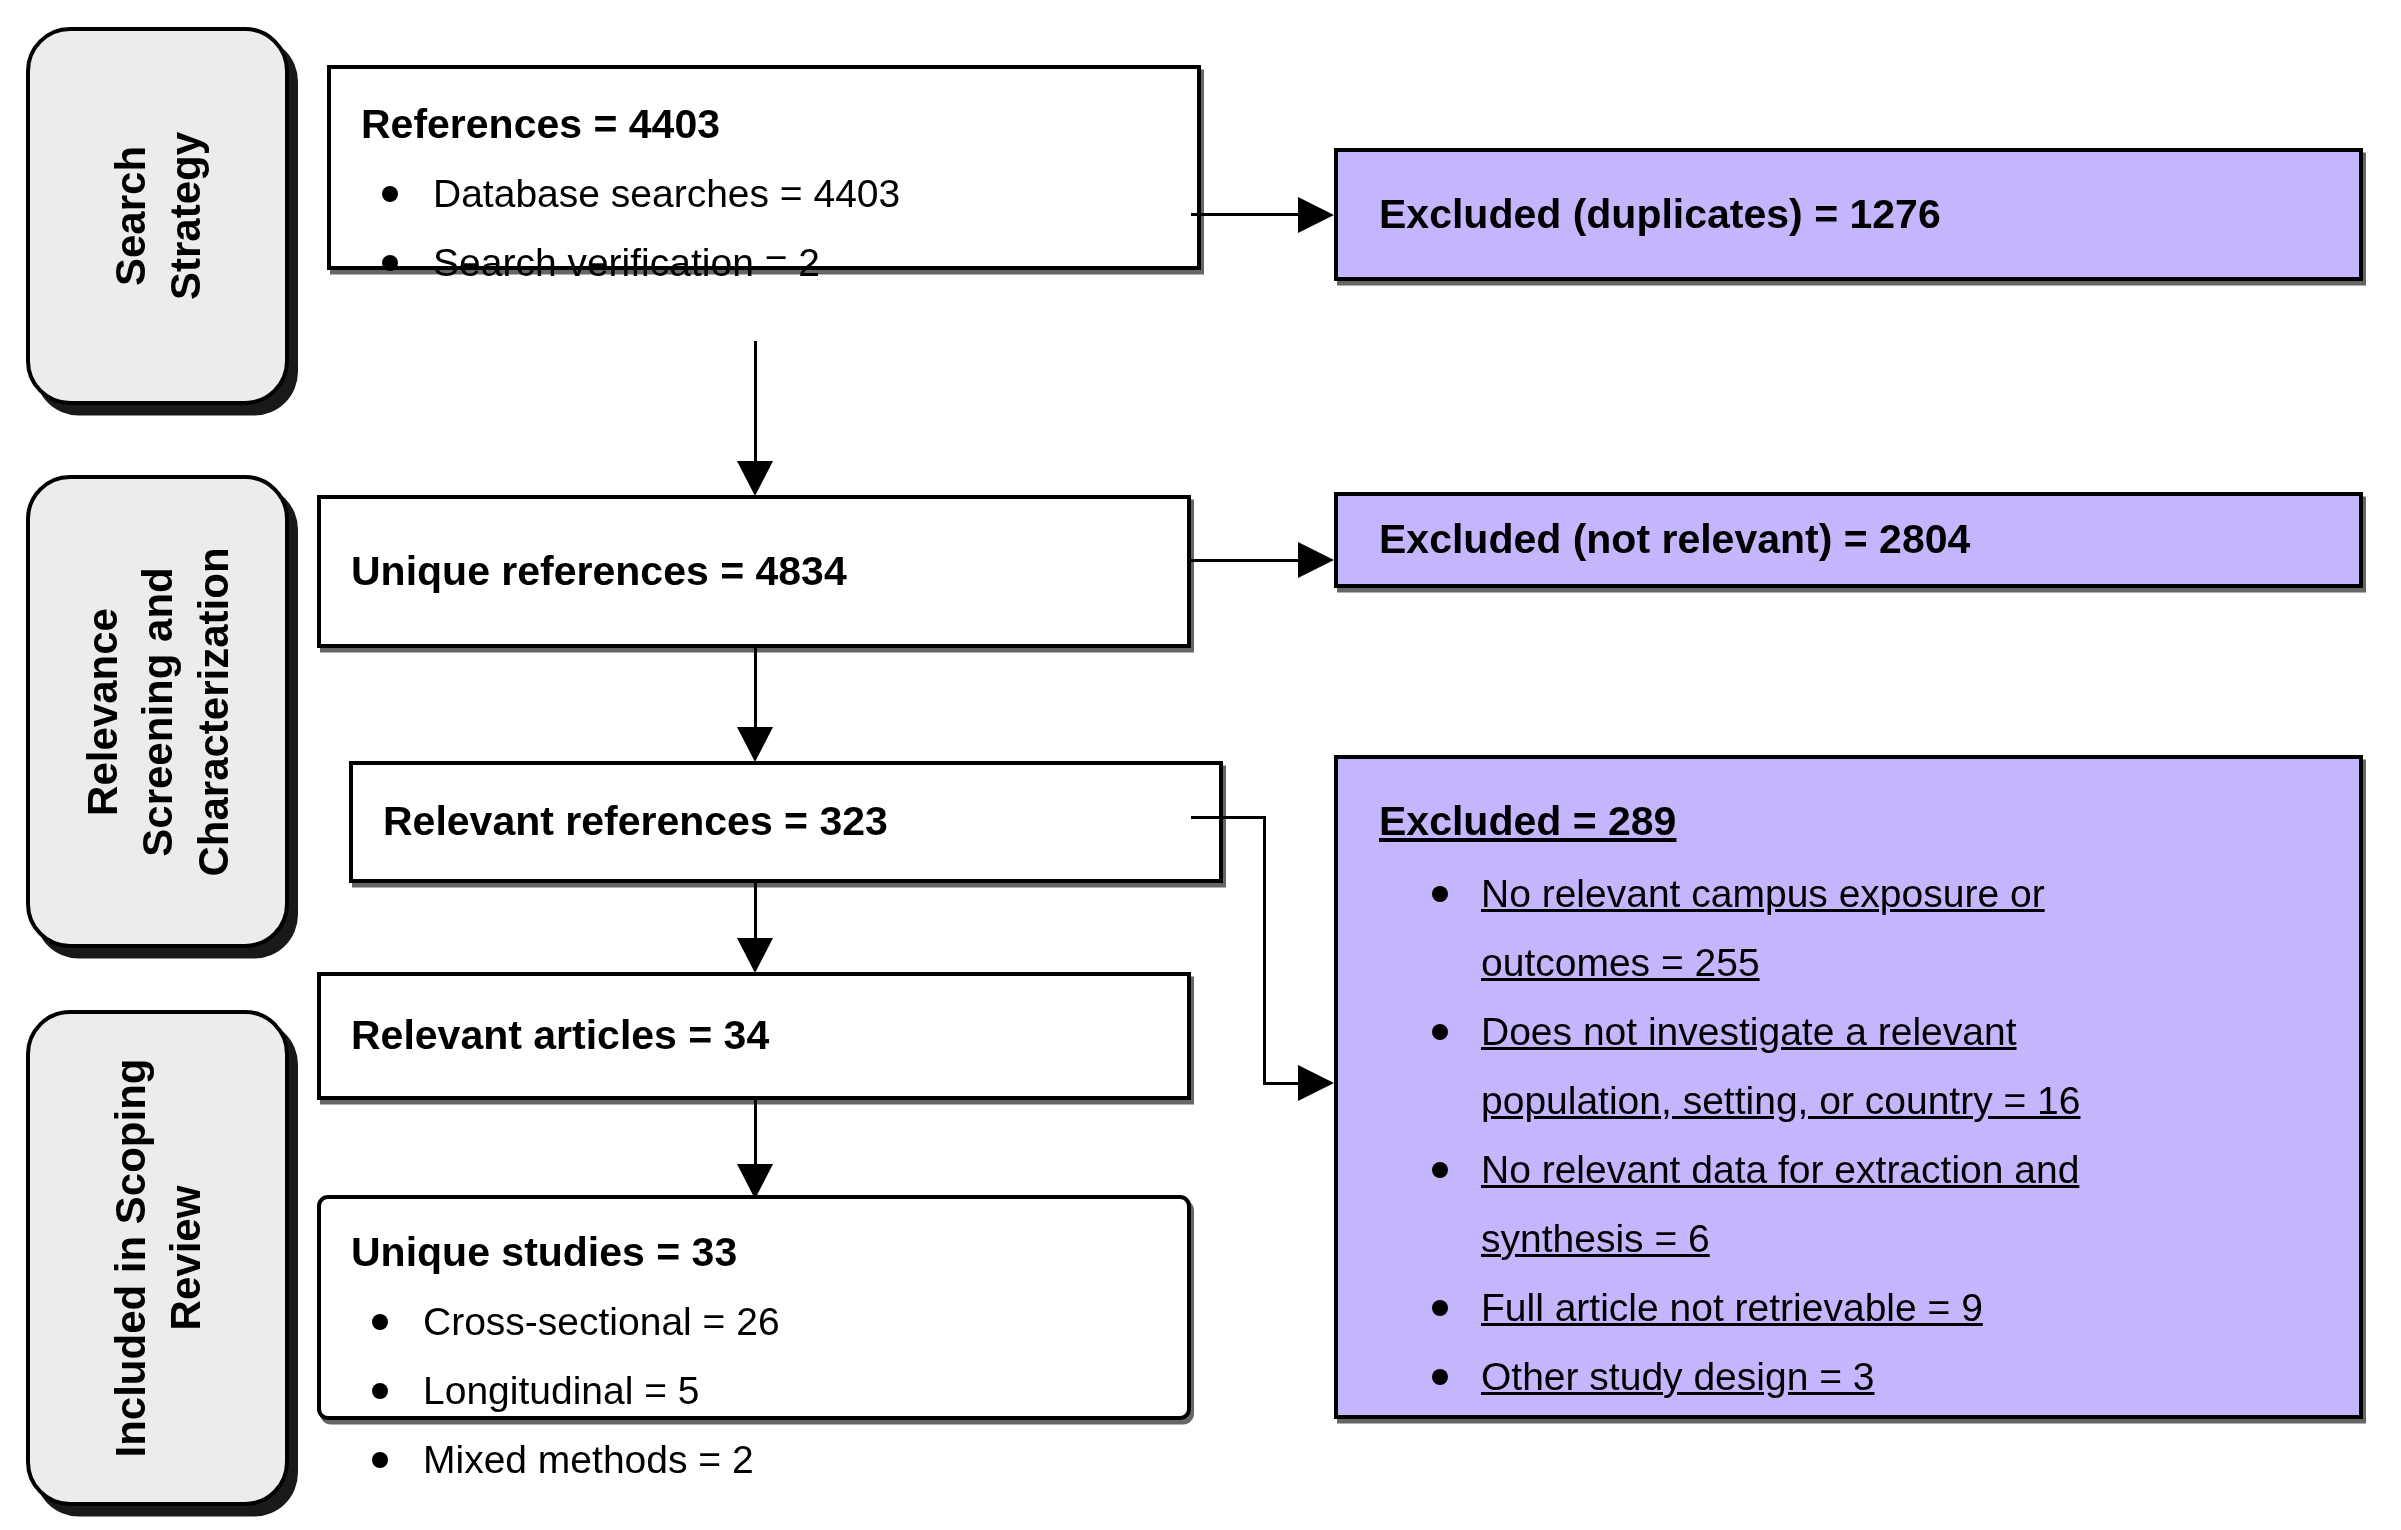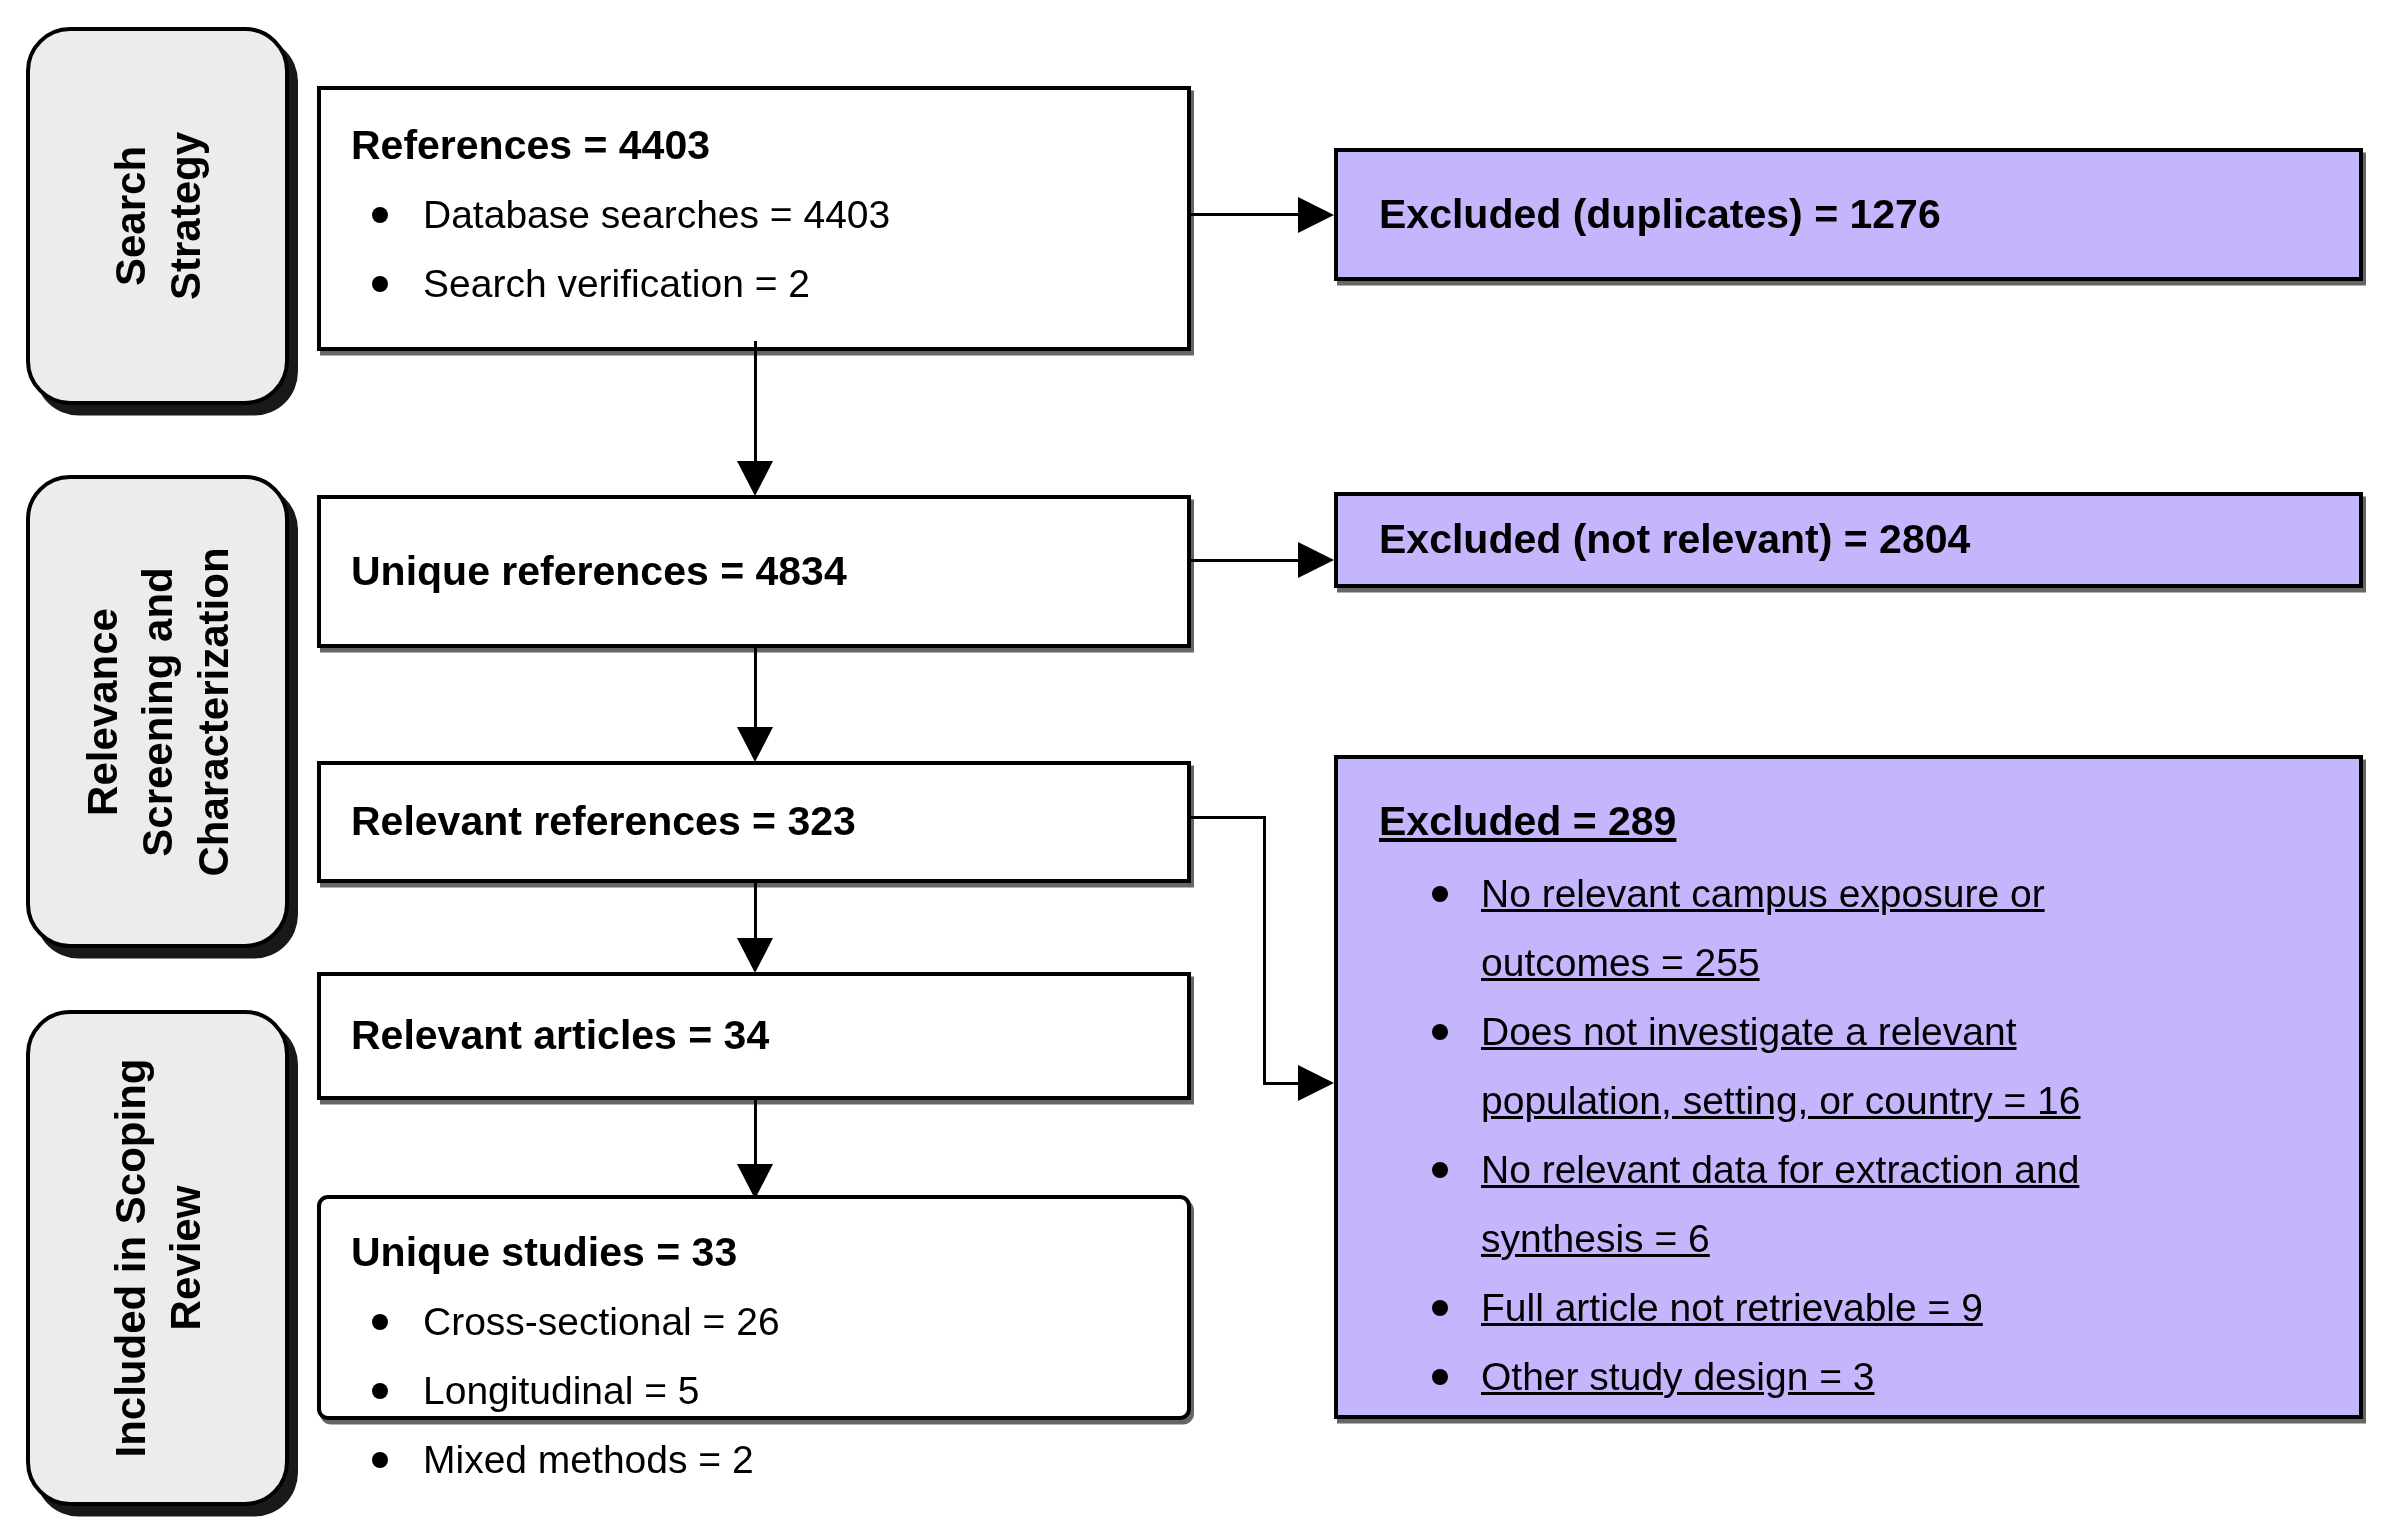--- a/index.html
+++ b/index.html
@@ -27,23 +27,23 @@
     width:max-content;
   }
 
   
   .fbox {
     position:absolute; left:317px; width:874px;
     background:#fff; border:4.5px solid #000;
     box-shadow:3px 4.5px 0 rgba(0,0,0,0.6);
     box-sizing:border-box;
   }
-  #f0 { top:86px;  height:265px; padding:29px 22.6px 0 30px; }
+  #f0 { top:65px;  height:205px; padding:29px 22.6px 0 30px;margin-left:10px; }
   #f1 { top:495px;  height:153px; display:flex; align-items:center; padding-left:30px; }
-  #f2 { top:761px; height:122px; display:flex; align-items:center; padding-left:30px; }
+  #f2 { top:761px; height:122px; display:flex; align-items:center; padding-left:30px;margin-left:32px; }
   #f3 { top:972px; height:128px; display:flex; align-items:center; padding-left:30px; }
   #f4 { top:1195px; height:225px; padding:27px 33px 0 30px;border-radius:11px; }
 
   
   .ebox {
     position:absolute; left:1334px; width:1029px;
     background:#c4b5fd; border:4.5px solid #000;
     box-shadow:3px 4.5px 0 rgba(0,0,0,0.6);
     box-sizing:border-box;
   }

